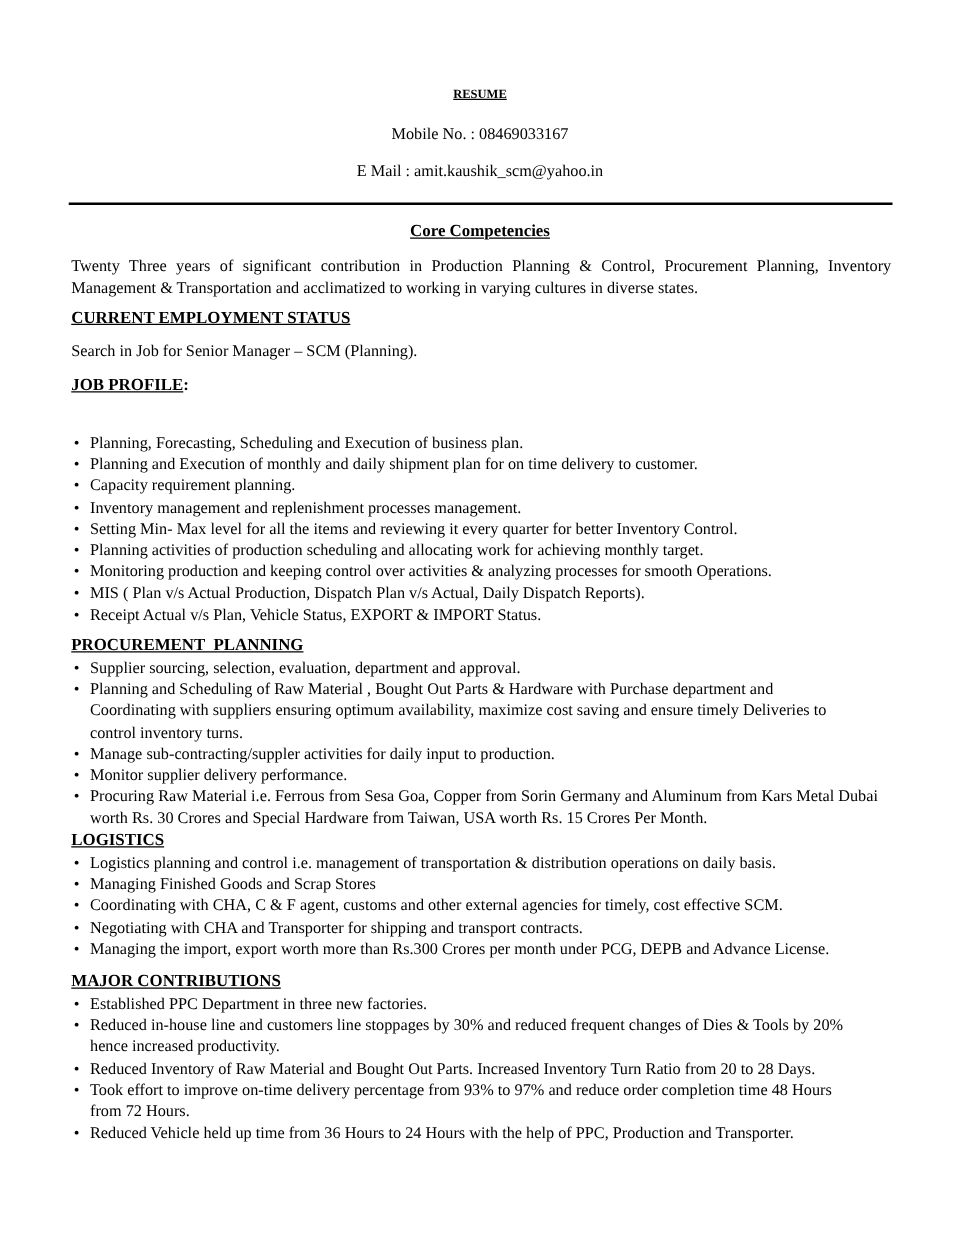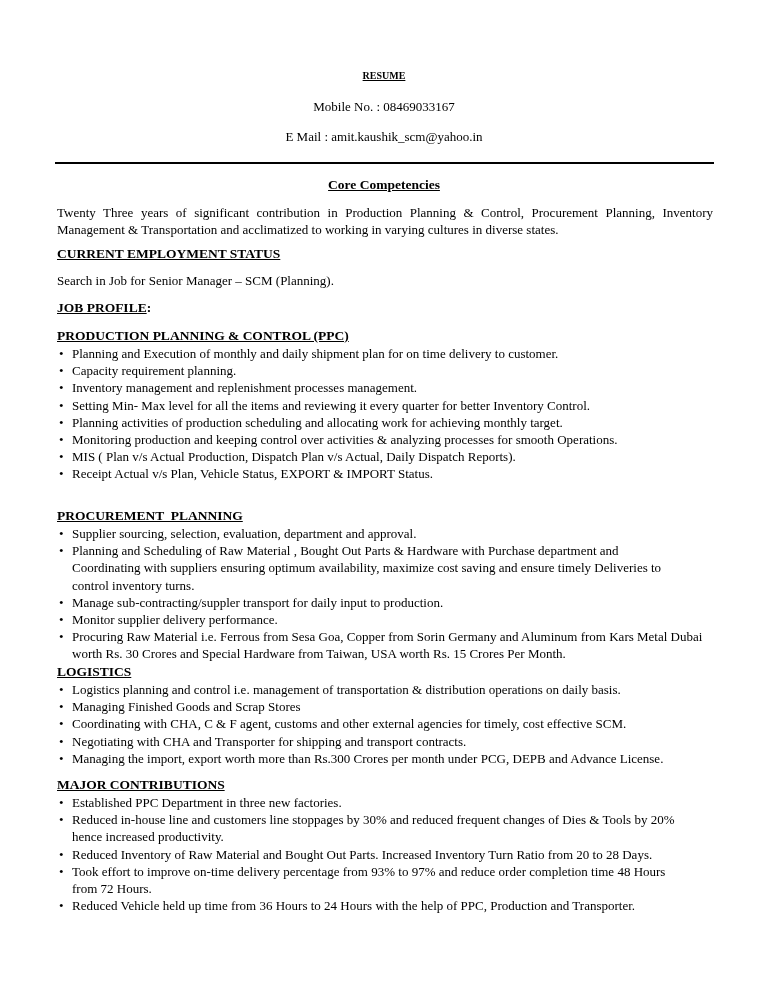--- a/index.html
+++ b/index.html
@@ -47,37 +47,37 @@
   <div class="rule"></div>
 
   <div class="center core">Core Competencies</div>
   <div class="body justify summary">Twenty Three years of significant contribution in Production Planning &amp; Control, Procurement Planning, Inventory Management &amp; Transportation and acclimatized to working in varying cultures in diverse states.</div>
 
   <div class="h status-h"><span class="u">CURRENT EMPLOYMENT STATUS</span></div>
   <div class="body status-text">Search in Job for Senior Manager – SCM (Planning).</div>
 
   <div class="h jp-h"><span class="u">JOB PROFILE</span><span>:</span></div>
 
-  <div class="h ppc-h"><span class="u">PRODUCTION PLANNING &amp; CONTROL (PPC)</span></div>
   <ul class="list ppc-list">
+    <li>Planning, Forecasting, Scheduling and Execution of business plan.</li>
     <li>Planning and Execution of monthly and daily shipment plan for on time delivery to customer.</li>
     <li>Capacity requirement planning.</li>
     <li>Inventory management and replenishment processes management.</li>
     <li>Setting Min- Max level for all the items and reviewing it every quarter for better Inventory Control.</li>
     <li>Planning activities of production scheduling and allocating work for achieving monthly target.</li>
     <li>Monitoring production and keeping control over activities &amp; analyzing processes for smooth Operations.</li>
     <li>MIS ( Plan v/s Actual Production, Dispatch Plan v/s Actual, Daily Dispatch Reports).</li>
     <li>Receipt Actual v/s Plan, Vehicle Status, EXPORT &amp; IMPORT Status.</li>
   </ul>
 
   <div class="h proc-h"><span class="u" style="white-space:pre">PROCUREMENT  PLANNING</span></div>
   <ul class="list proc-list" style="width:640px">
     <li>Supplier sourcing, selection, evaluation, department and approval.</li>
     <li style="width:590px">Planning and Scheduling of Raw Material , Bought Out Parts &amp; Hardware with Purchase department and Coordinating with suppliers ensuring optimum availability, maximize cost saving and ensure timely Deliveries to control inventory turns.</li>
-    <li>Manage sub-contracting/suppler transport for daily input to production.</li>
+    <li>Manage sub-contracting/suppler activities for daily input to production.</li>
     <li>Monitor supplier delivery performance.</li>
     <li style="width:655px">Procuring Raw Material i.e. Ferrous  from Sesa Goa, Copper from Sorin Germany and Aluminum from Kars Metal Dubai worth Rs. 30 Crores and Special Hardware from Taiwan, USA worth Rs. 15 Crores Per Month.</li>
   </ul>
 
   <div class="h log-h"><span class="u">LOGISTICS</span></div>
   <ul class="list log-list" style="width:690px">
     <li>Logistics planning and control i.e. management of transportation &amp; distribution operations on daily basis.</li>
     <li>Managing Finished Goods and Scrap Stores</li>
     <li>Coordinating with CHA, C &amp; F agent, customs and other external agencies for timely, cost effective SCM.</li>
     <li>Negotiating with CHA and Transporter for shipping and transport contracts.</li>

